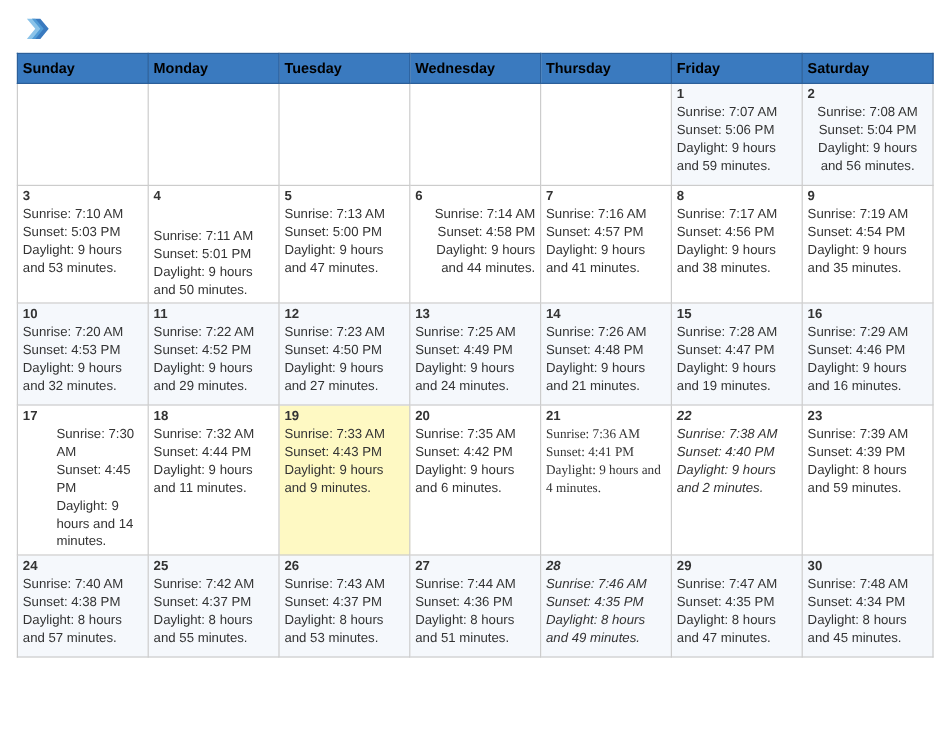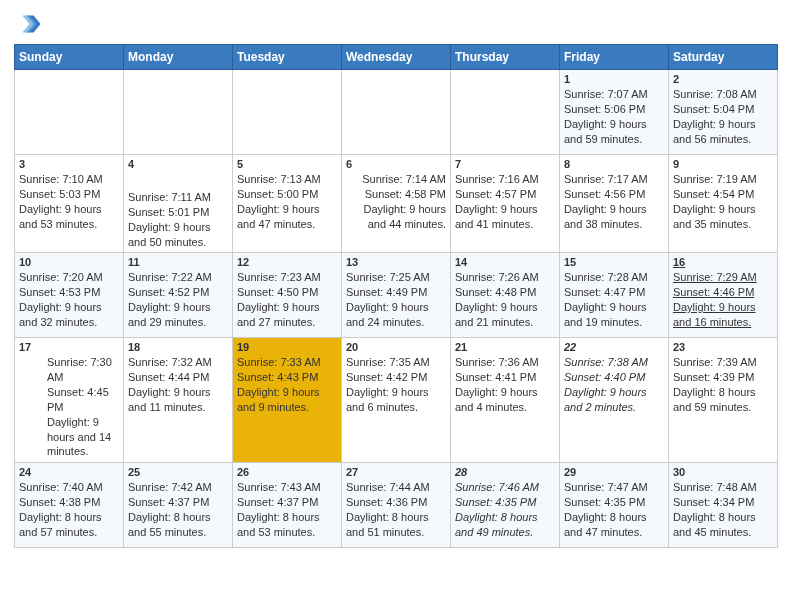--- a/index.html
+++ b/index.html
@@ -51,21 +51,21 @@
       font-size: 14px;
       color: #555;
     }
     table {
       width: 100%;
       border-collapse: collapse;
       table-layout: fixed;
     }
     thead tr th {
       background-color: #3a7abf;
-      color: #ffffff;
+      color: #000000;
       font-size: 12px;
       font-weight: bold;
       padding: 5px 4px;
       text-align: left;
       border: 1px solid #2c5f99;
     }
     tbody tr td {
       vertical-align: top;
       border: 1px solid #ccc;
       padding: 3px 4px;
@@ -137,21 +137,21 @@
           <td class="empty-cell"></td>
           <td class="empty-cell"></td>
           <td style="background: rgb(245, 248, 252);">
             <span class="day-number">1</span>
             <div class="day-info" style="white-space: pre-line;">Sunrise: 7:07 AM
 Sunset: 5:06 PM
 Daylight: 9 hours and 59 minutes.</div>
           </td>
           <td style="background: rgb(245, 248, 252);">
             <span class="day-number">2</span>
-            <div class="day-info" style="white-space: pre-line;">Sunrise: 7:08 AM
+            <div class="day-info" style="white-space: pre-line; text-align: center;">Sunrise: 7:08 AM
 Sunset: 5:04 PM
 Daylight: 9 hours and 56 minutes.</div>
           </td>
         </tr>
         <tr>
           <td style="background: rgb(255, 255, 255);">
             <span class="day-number">3</span>
             <div class="day-info" style="white-space: pre-line;">Sunrise: 7:10 AM
 Sunset: 5:03 PM
 Daylight: 9 hours and 53 minutes.</div>
@@ -223,55 +223,55 @@
             <div class="day-info" style="white-space: pre-line;">Sunrise: 7:26 AM
 Sunset: 4:48 PM
 Daylight: 9 hours and 21 minutes.</div>
           </td>
           <td style="background: rgb(245, 248, 252);">
             <span class="day-number">15</span>
             <div class="day-info" style="white-space: pre-line;">Sunrise: 7:28 AM
 Sunset: 4:47 PM
 Daylight: 9 hours and 19 minutes.</div>
           </td>
-          <td style="background: rgb(245, 248, 252); text-decoration: underline;">
+          <td style="background: rgb(245, 248, 252);">
             <span class="day-number">16</span>
             <div class="day-info" style="white-space: pre-line;">Sunrise: 7:29 AM
 Sunset: 4:46 PM
 Daylight: 9 hours and 16 minutes.</div>
           </td>
         </tr>
         <tr>
           <td style="background: rgb(255, 255, 255);">
             <span class="day-number">17</span>
             <div class="day-info" style="white-space: pre-line; margin-left: 28px;">Sunrise: 7:30 AM
 Sunset: 4:45 PM
 Daylight: 9 hours and 14 minutes.</div>
           </td>
           <td style="background: rgb(255, 255, 255);">
             <span class="day-number">18</span>
             <div class="day-info" style="white-space: pre-line;">Sunrise: 7:32 AM
 Sunset: 4:44 PM
 Daylight: 9 hours and 11 minutes.</div>
           </td>
-          <td style="background: #eab308;">
+          <td style="background: #fef9c3;">
             <span class="day-number">19</span>
             <div class="day-info" style="white-space: pre-line;">Sunrise: 7:33 AM
 Sunset: 4:43 PM
 Daylight: 9 hours and 9 minutes.</div>
           </td>
           <td style="background: rgb(255, 255, 255);">
             <span class="day-number">20</span>
             <div class="day-info" style="white-space: pre-line;">Sunrise: 7:35 AM
 Sunset: 4:42 PM
 Daylight: 9 hours and 6 minutes.</div>
           </td>
           <td style="background: rgb(255, 255, 255);">
             <span class="day-number">21</span>
-            <div class="day-info" style="white-space: pre-line;">Sunrise: 7:36 AM
+            <div class="day-info" style="white-space: pre-line; font-family: Liberation Serif, serif;">Sunrise: 7:36 AM
 Sunset: 4:41 PM
 Daylight: 9 hours and 4 minutes.</div>
           </td>
           <td style="background: rgb(255, 255, 255); font-style: italic;">
             <span class="day-number">22</span>
             <div class="day-info" style="white-space: pre-line;">Sunrise: 7:38 AM
 Sunset: 4:40 PM
 Daylight: 9 hours and 2 minutes.</div>
           </td>
           <td style="background: rgb(255, 255, 255);">

